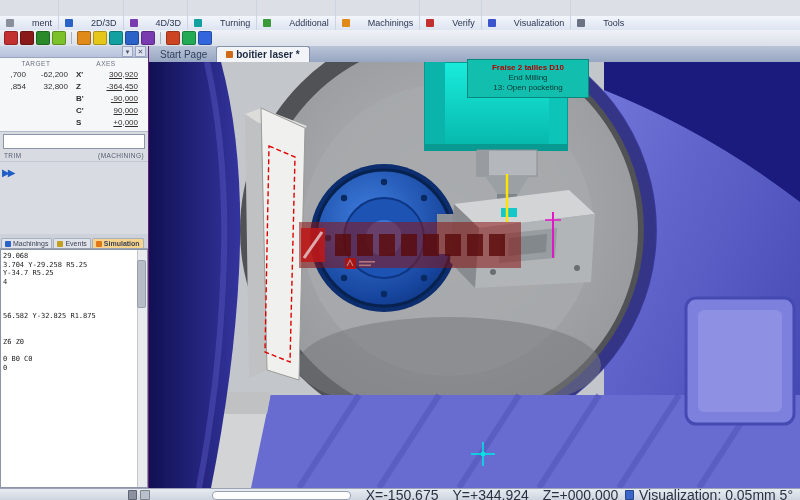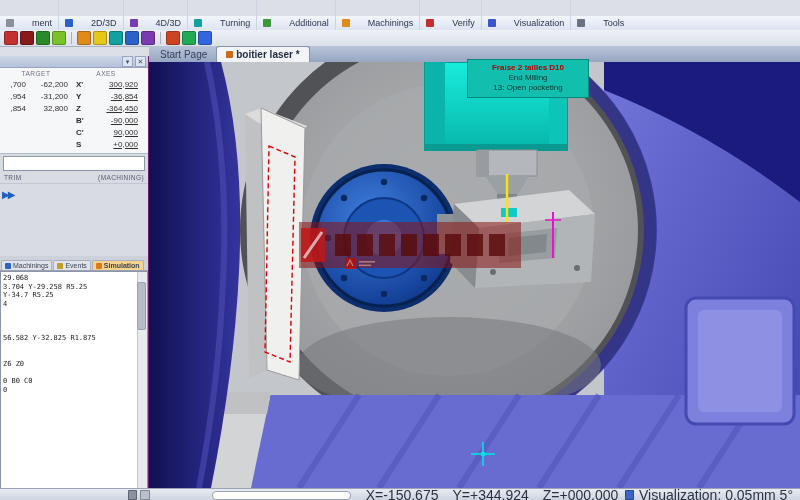--- a/index.html
+++ b/index.html
@@ -24,21 +24,21 @@
   
   .toolbar{position:absolute;left:0;top:30px;width:800px;height:16px;
     background:linear-gradient(#eef1f6,#dbe0e9);border-bottom:1px solid #aab2c2;
     display:flex;align-items:center;padding-left:3px;}
   .tool-ico{width:12px;height:12px;border-radius:2px;margin:0 1px;display:inline-block;
     border:1px solid rgba(0,0,0,.25);}
   .tool-sep{width:1px;height:12px;background:#a9b1c0;margin:0 4px;}
 
   
   .left-panel{position:absolute;left:0;top:46px;width:148px;height:442px;
-    background:#d8dbe2;border-right:7px solid #701a75;display:flex;flex-direction:column;margin-top:10px;}
+    background:#d8dbe2;border-right:7px solid #701a75;display:flex;flex-direction:column;}
   .panel-head{height:11px;background:linear-gradient(#cdd6e8,#b6c2da);
     display:flex;align-items:center;justify-content:flex-end;gap:2px;padding-right:2px;
     border-bottom:1px solid #9aa6bf;}
   .ph-ico{font-size:7px;color:#44506a;line-height:9px;width:9px;height:9px;text-align:center;
     background:#dde4f0;border:1px solid #9aa6bf;}
 
   .coord-grid{background:#f6f7f9;border-bottom:1px solid #b3bac8;padding:1px 0 3px 0;}
   .coord-headrow{display:grid;grid-template-columns:72px 68px;font-size:6.5px;color:#6b7180;
     letter-spacing:.5px;padding:1px 0;}
   .coord-headrow span{text-align:center;}
@@ -177,26 +177,20 @@
     <div class="coord-grid">
       <div class="coord-headrow">
         <span>TARGET</span>
         <span>AXES</span>
       </div>
       <div class="coord-row">
         <span class="c-num">,700</span>
         <span class="c-num">-62,200</span>
         <span class="c-axis">X'</span>
         <span class="c-val">300,920</span>
-      </div>
-      <div class="coord-row">
-        <span class="c-num">,954</span>
-        <span class="c-num">-31,200</span>
-        <span class="c-axis">Y</span>
-        <span class="c-val">-36,854</span>
       </div>
       <div class="coord-row">
         <span class="c-num">,854</span>
         <span class="c-num">32,800</span>
         <span class="c-axis">Z</span>
         <span class="c-val">-364,450</span>
       </div>
       <div class="coord-row">
         <span class="c-num"></span>
         <span class="c-num"></span>

